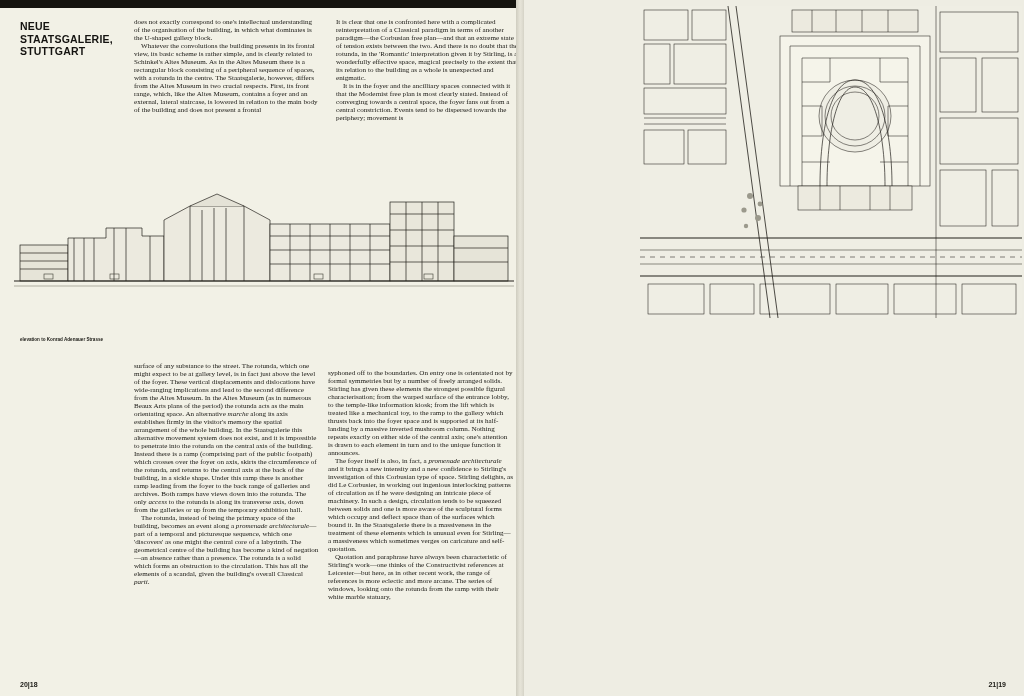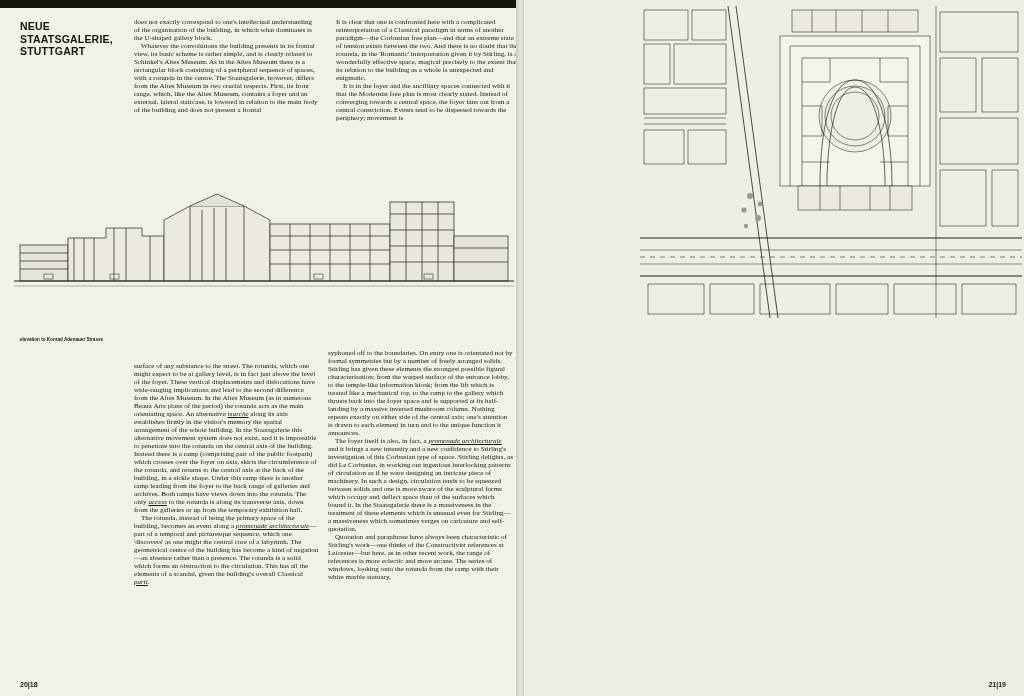--- a/index.html
+++ b/index.html
@@ -17,29 +17,29 @@
   
   .headline{position:absolute;left:20px;top:20px;width:105px;
      font-family:"Liberation Sans",sans-serif;font-weight:bold;font-size:10.5px;
      line-height:12.5px;letter-spacing:.2px;color:#141310;}
 
   
   .col{position:absolute;font-size:7.1px;line-height:8px;color:#181713;text-align:left;
        font-family:"Liberation Serif",serif;}
   .col p{margin:0;text-indent:0;}
   .col p+p{text-indent:7px;}
-  .col i{font-style:italic;text-decoration:underline;}
+  .col i{font-style:italic;}
 
   
   #c1{left:134px;top:18px;width:185px;}
   #c2{left:336px;top:18px;width:185px;}
 
   
   #c3{left:134px;top:362px;width:185px;}
-  #c4{left:328px;top:349px;width:185px;}
+  #c4{left:328px;top:369px;width:185px;}
 
   
   .cap{position:absolute;font-family:"Liberation Sans",sans-serif;font-weight:bold;
        font-size:4.4px;line-height:6px;color:#1b1a15;}
   #cap-elev{left:20px;top:337px;width:190px;font-size:4.6px;}
 
   
   .folio{position:absolute;font-family:"Liberation Sans",sans-serif;font-weight:bold;
      font-size:7px;color:#1b1a15;bottom:8px;}
   #folio-l{left:20px;}

